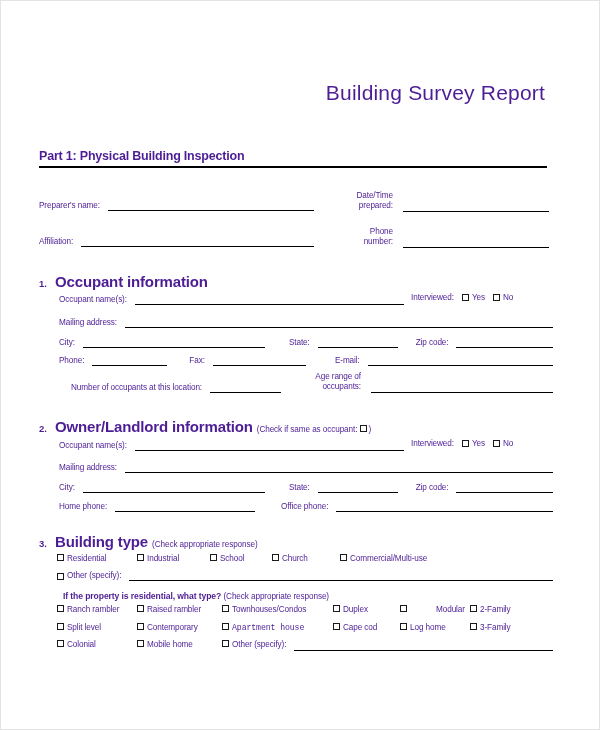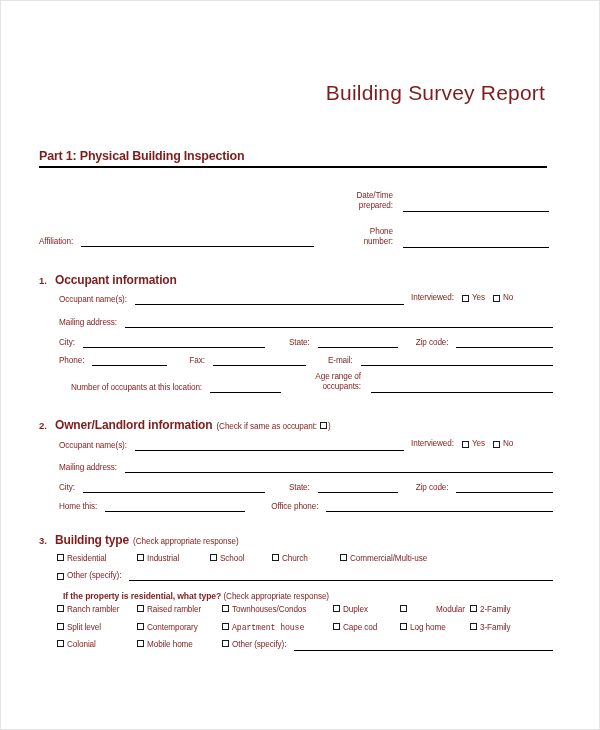--- a/index.html
+++ b/index.html
@@ -8,21 +8,21 @@
     background: #ffffff;
   }
   .page {
     position: relative;
     width: 600px;
     height: 730px;
     background: #ffffff;
     border: 1px solid #e3e3e3;
     box-sizing: border-box;
     font-family: "Liberation Sans", sans-serif;
-    color: #7f1d1d;
+    color: #4c1d95;
     overflow: hidden;
   }
 
   
   .doc-title {
     position: absolute;
     top: 80px;
     right: 54px;
     font-size: 21px;
     font-weight: normal;
@@ -71,21 +71,21 @@
     position: absolute;
     display: flex;
     align-items: baseline;
   }
   .sec-num {
     font-size: 9.5px;
     font-weight: bold;
     width: 16px;
   }
   .sec-title {
-    font-size: 12px;
+    font-size: 15px;
     font-weight: bold;
     letter-spacing: -0.15px;
     white-space: nowrap;
   }
   .sec-note {
     font-size: 8.2px;
     font-weight: normal;
     letter-spacing: -0.1px;
     margin-left: 4px;
     white-space: nowrap;
@@ -97,21 +97,21 @@
     width: 7px;
     height: 7px;
     border: 1px solid #1a1a1a;
     background: #fff;
     box-sizing: border-box;
     vertical-align: middle;
     flex: none;
   }
   .cb-item {
     display: flex;
-    align-items: flex-end;
+    align-items: flex-start;
     gap: 3px;
     white-space: nowrap;
   }
   .cb-item .lbl { line-height: 1; }
 
   .interviewed {
     position: absolute;
     display: flex;
     align-items: center;
     gap: 8px;
@@ -143,20 +143,24 @@
 
 <div class="page">
 
   <div class="doc-title">Building Survey Report</div>
 
   <div class="part-header">
     <div class="part-header-text">Part 1:  Physical Building Inspection</div>
     <div class="part-rule"></div>
   </div>
 
+  <div class="row" style="top:200px; left:38px; width:275px;">
+    <div class="lbl">Preparer's name:</div>
+    <div class="fieldline" style="flex:1; margin-left:8px;"></div>
+  </div>
 
   <div class="row" style="top:236px; left:38px; width:275px;">
     <div class="lbl">Affiliation:</div>
     <div class="fieldline" style="flex:1; margin-left:8px;"></div>
   </div>
 
   <div class="row" style="top:226px; left:330px; width:218px;">
     <div style="width:62px;">
       <div class="lbl lbl-r">Phone</div>
       <div class="lbl lbl-r">number:</div>
@@ -207,21 +211,21 @@
     <div class="fieldline" style="width:80px; margin-left:8px;"></div>
     <div class="lbl" style="margin-left:18px;">Zip code:</div>
     <div class="fieldline" style="flex:1; margin-left:8px;"></div>
   </div>
 
   <div class="row" style="top:355px; left:58px; width:494px;">
     <div class="lbl">Phone:</div>
     <div class="fieldline" style="width:75px; margin-left:8px;"></div>
     <div class="lbl" style="margin-left:22px;">Fax:</div>
     <div class="fieldline" style="width:93px; margin-left:8px;"></div>
-    <div class="lbl" style="margin-left:22px;">E-mail:</div>
+    <div class="lbl" style="margin-left:29px;">E-mail:</div>
     <div class="fieldline" style="flex:1; margin-left:8px;"></div>
   </div>
 
   <div class="row" style="top:382px; left:58px; width:210px;margin-left:12px;">
     <div class="lbl">Number of occupants at this location:</div>
     <div class="fieldline" style="flex:1; margin-left:8px;"></div>
   </div>
 
   <div class="row" style="top:371px; left:290px; width:262px;">
     <div style="width:70px;">
@@ -265,21 +269,21 @@
   <div class="row" style="top:482px; left:58px; width:494px;">
     <div class="lbl">City:</div>
     <div class="fieldline" style="width:182px; margin-left:8px;"></div>
     <div class="lbl" style="margin-left:24px;">State:</div>
     <div class="fieldline" style="width:80px; margin-left:8px;"></div>
     <div class="lbl" style="margin-left:18px;">Zip code:</div>
     <div class="fieldline" style="flex:1; margin-left:8px;"></div>
   </div>
 
   <div class="row" style="top:501px; left:58px; width:494px;">
-    <div class="lbl">Home this:</div>
+    <div class="lbl">Home phone:</div>
     <div class="fieldline" style="width:140px; margin-left:8px;"></div>
     <div class="lbl" style="margin-left:26px;">Office phone:</div>
     <div class="fieldline" style="flex:1; margin-left:8px;"></div>
   </div>
 
   <div class="sec" style="top:532px; left:38px;">
     <div class="sec-num">3.</div>
     <div class="sec-title">Building type</div>
     <div class="sec-note">(Check appropriate response)</div>
   </div>

